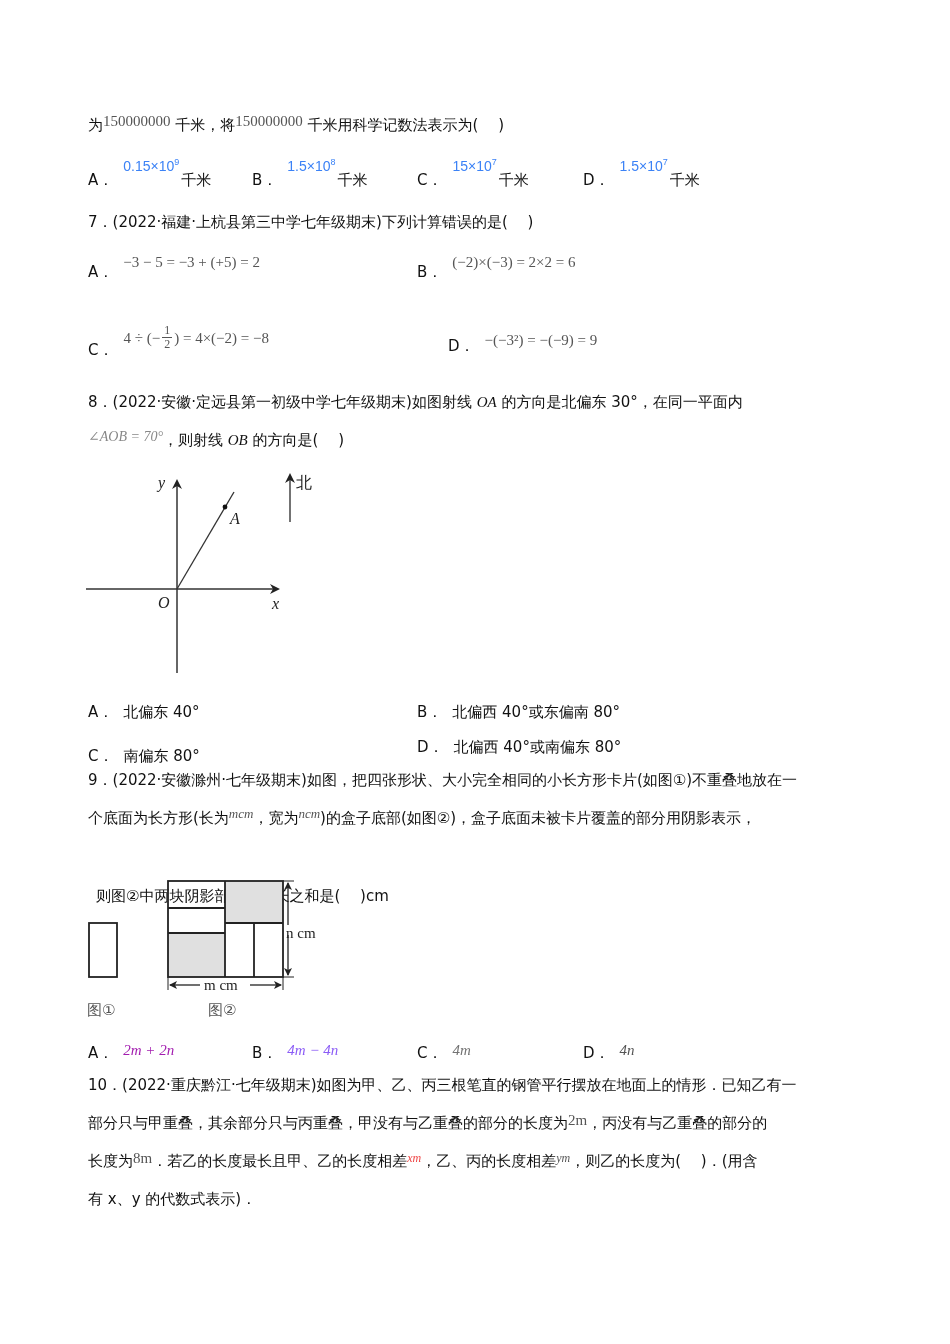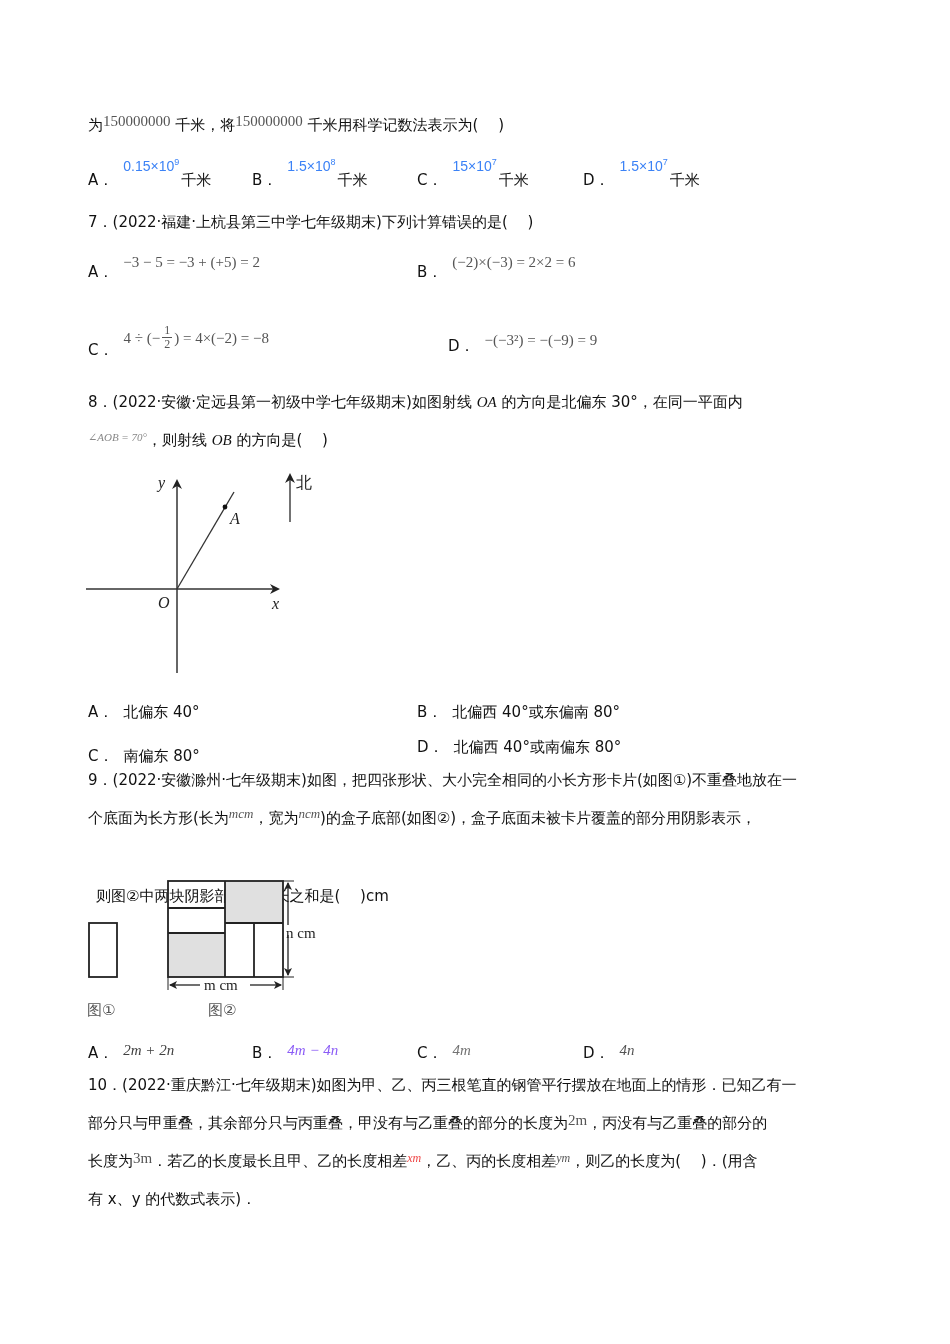--- a/index.html
+++ b/index.html
@@ -53,21 +53,21 @@
     </span>
 </div>
 <div class="opt" style="top:336px; left:436px;margin-left:12px;">
   <span class="lab">D．</span><span class="math" style="position:relative;top:-6px;">−(−3²) = −(−9) = 9</span>
 </div>
 
 <div class="line" style="top:394px;">
   <span>8．(2022·安徽·定远县第一初级中学七年级期末)如图射线 </span><span class="math-i">OA</span><span> 的方向是北偏东 30°，在同一平面内</span>
 </div>
 <div class="line" style="top:432px;">
-  <span class="math-i" style="font-size:11px;color:#888;position:relative;top:-4px;">∠AOB = 70°</span><span>，则射线 </span><span class="math-i">OB</span><span> 的方向是(　 )</span>
+  <span class="math-i" style="font-size:14px;color:#888;position:relative;top:-4px;">∠AOB = 70°</span><span>，则射线 </span><span class="math-i">OB</span><span> 的方向是(　 )</span>
 </div>
 
 <div class="fig" style="left:80px; top:465px; width:260px; height:215px;">
   <svg width="260" height="215" viewBox="0 0 260 215">
     <defs>
       <marker id="arr" markerWidth="10" markerHeight="10" refX="8" refY="5" orient="auto" markerUnits="userSpaceOnUse">
         <path d="M0,0 L10,5 L0,10 L3,5 Z" fill="#222"></path>
       </marker>
     </defs>
     <line x1="6" y1="124" x2="198" y2="124" stroke="#333" stroke-width="1.5" marker-end="url(#arr)"></line>
@@ -127,32 +127,32 @@
     <line x1="120" y1="115" x2="90" y2="115" stroke="#222" stroke-width="1.3" marker-end="url(#a2)"></line>
     <line x1="170" y1="115" x2="201" y2="115" stroke="#222" stroke-width="1.3" marker-end="url(#a2)"></line>
     <text x="206" y="68" font-family="Liberation Serif, serif" font-size="15" fill="#222">n cm</text>
     <text x="124" y="120" font-family="Liberation Serif, serif" font-size="15" fill="#222">m cm</text>
     <text x="7" y="145" font-size="15" fill="#555">图①</text>
     <text x="128" y="145" font-size="15" fill="#555">图②</text>
   </svg>
 </div>
 
 <div class="opt" style="top:1043px; left:88px;">
-  <span class="lab">A．</span><span class="math-i" style="color:#404040;position:relative;top:-3px;">2m + 2n</span>
+  <span class="lab">A．</span><span class="math-i" style="color:#a21caf;position:relative;top:-3px;">2m + 2n</span>
 </div>
 <div class="opt" style="top:1043px; left:252px;">
   <span class="lab">B．</span><span class="math-i" style="color:#8b5cf6;position:relative;top:-3px;">4m − 4n</span>
 </div>
 <div class="opt" style="top:1043px; left:417px;">
   <span class="lab">C．</span><span class="math-i" style="color:#737373;position:relative;top:-3px;">4m</span>
 </div>
 <div class="opt" style="top:1043px; left:583px;">
   <span class="lab">D．</span><span class="math-i" style="color:#555;position:relative;top:-3px;">4n</span>
 </div>
 
 <div class="line" style="top:1077px;">10．(2022·重庆黔江·七年级期末)如图为甲、乙、丙三根笔直的钢管平行摆放在地面上的情形．已知乙有一</div>
 <div class="line" style="top:1115px;">
   <span>部分只与甲重叠，其余部分只与丙重叠，甲没有与乙重叠的部分的长度为</span><span class="math" style="position:relative;top:-3px;">2m</span><span>，丙没有与乙重叠的部分的</span>
 </div>
 <div class="line" style="top:1153px;">
-  <span>长度为</span><span class="math" style="position:relative;top:-3px;">3m</span><span>．若乙的长度最长且甲、乙的长度相差</span><span class="math-i" style="font-size:12px;color:#ef4444;position:relative;top:-4px;">xm</span><span>，乙、丙的长度相差</span><span class="math-i" style="font-size:12px;color:#555;position:relative;top:-4px;">ym</span><span>，则乙的长度为(　 )．(用含</span>
+  <span>长度为</span><span class="math" style="position:relative;top:-3px;">8m</span><span>．若乙的长度最长且甲、乙的长度相差</span><span class="math-i" style="font-size:12px;color:#ef4444;position:relative;top:-4px;">xm</span><span>，乙、丙的长度相差</span><span class="math-i" style="font-size:12px;color:#555;position:relative;top:-4px;">ym</span><span>，则乙的长度为(　 )．(用含</span>
 </div>
 <div class="line" style="top:1191px;">有 x、y 的代数式表示)．</div>
 
 </body></html>

